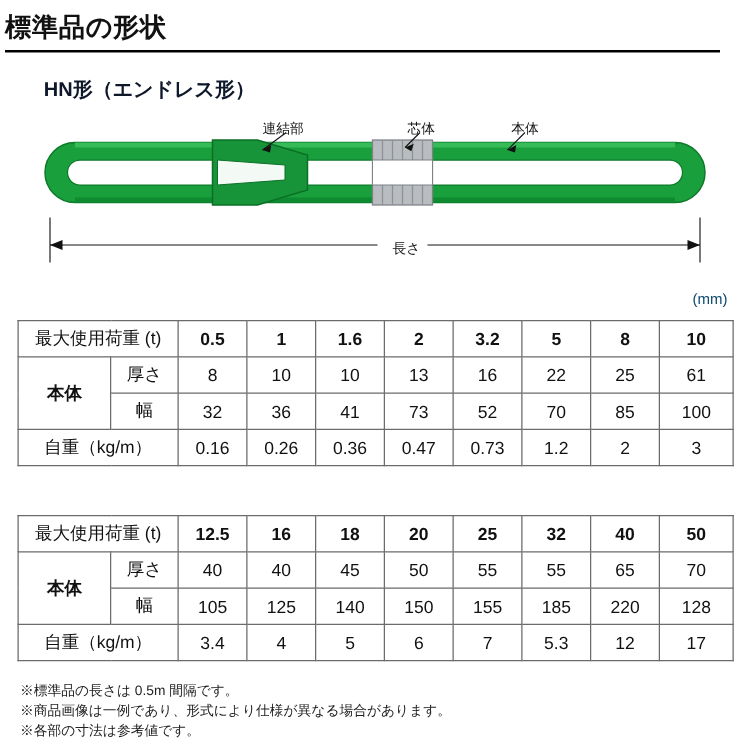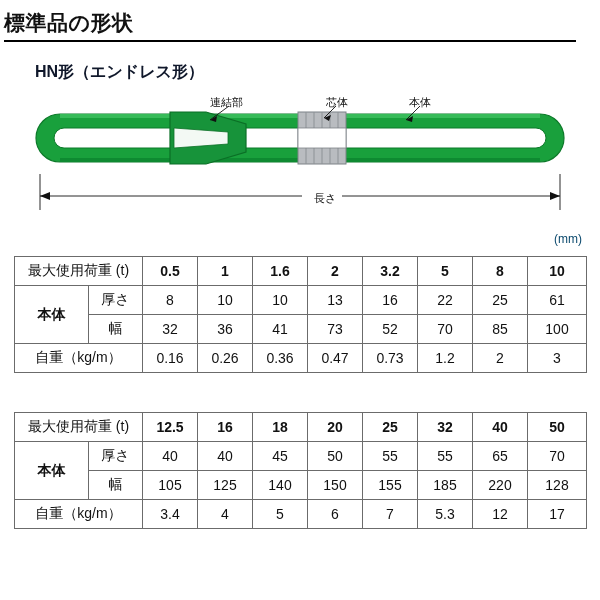--- a/index.html
+++ b/index.html
@@ -352,14 +352,19 @@
           <td class="val">6</td>
           <td class="val">7</td>
           <td class="val">5.3</td>
           <td class="val">12</td>
           <td class="val">17</td>
         </tr>
       </tbody>
     </table>
   </div>
 
+  <div class="notes">
+    <div class="note-line">※標準品の長さは 0.5m 間隔です。</div>
+    <div class="note-line">※商品画像は一例であり、形式により仕様が異なる場合があります。</div>
+    <div class="note-line">※各部の寸法は参考値です。</div>
+  </div>
 
 </div>
 
 </body></html>

